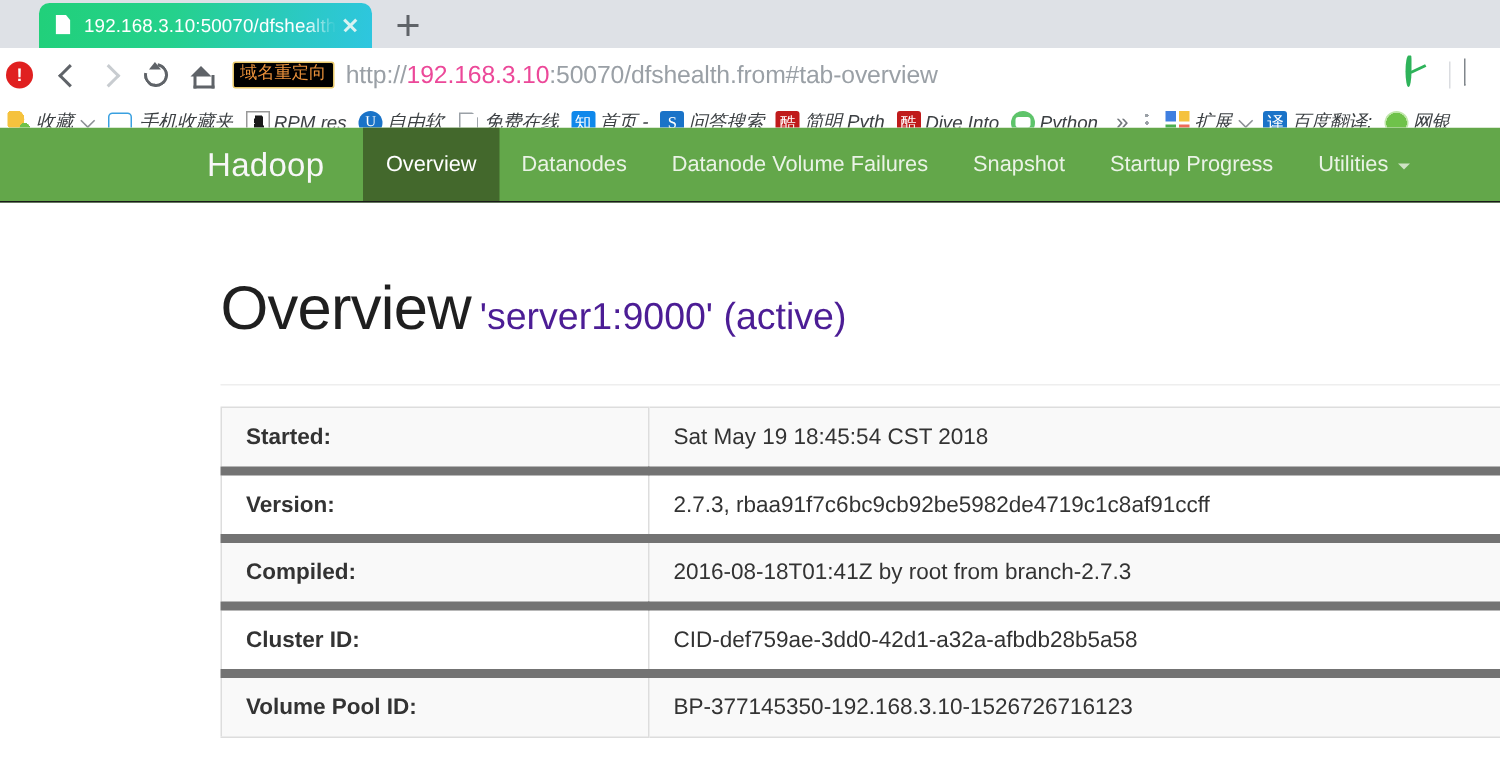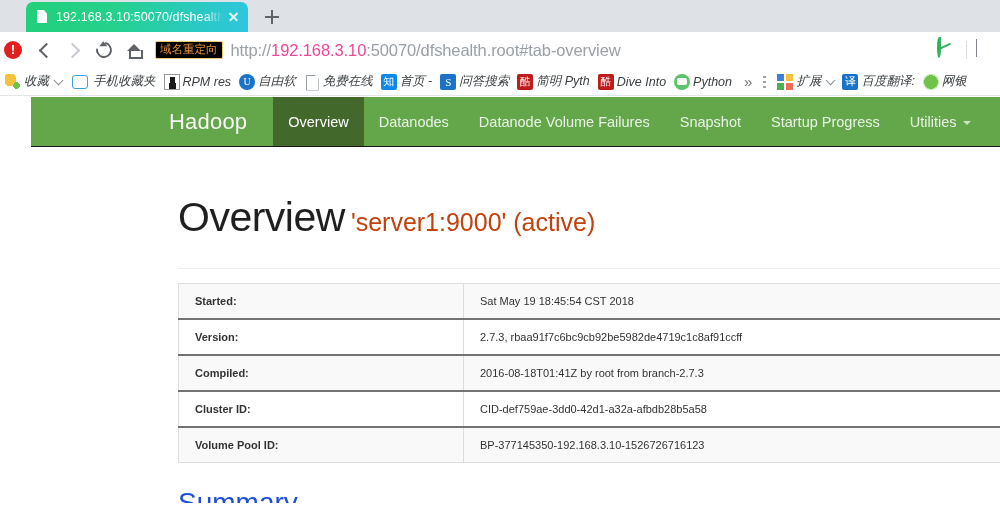--- a/index.html
+++ b/index.html
@@ -311,25 +311,24 @@
   .bm-dots {
     width: 3px; height: 16px; margin: 0 7px 0 3px; flex: 0 0 3px;
     background: radial-gradient(circle at 1.5px 3px, #9aa0a6 0 1.2px, transparent 1.3px),
                 radial-gradient(circle at 1.5px 8px, #9aa0a6 0 1.2px, transparent 1.3px),
                 radial-gradient(circle at 1.5px 13px, #9aa0a6 0 1.2px, transparent 1.3px);
   }
 
   
   .viewport {
     position: absolute;
-    top: 97px; left: 0;
+    top: 85px; left: 0;
     width: 1000px; height: 425px;
     background: #fff;
     overflow: hidden;
-    padding-left: 31px;
   }
   .navbar {
     height: 50px;
     background: #63a74a;
     border-bottom: 1px solid #1a1a1a;
     display: flex;
     align-items: stretch;
     padding-left: 108px;
     color: #fff;
   }
@@ -360,37 +359,37 @@
   .page-title {
     font-size: 41px;
     font-weight: normal;
     color: #1f1f1f;
     margin: 0;
     line-height: 1.1;
     letter-spacing: -.5px;
   }
   .page-title .sub {
     font-size: 25px;
-    color: #c2410c;
+    color: #4c1d95;
     letter-spacing: 0;
     margin-left: 6px;
   }
   .hr {
     height: 1px;
     background: #eeeeee;
     margin: 28px 0 14px -0px;
     width: 853px;
   }
   table.overview {
     border-collapse: collapse;
     width: 853px;
-    font-size: 11px;
+    font-size: 15px;
     color: #333;
   }
-  table.overview tr { border-top: 2px solid #737373; }
+  table.overview tr { border-top: 6px solid #737373; }
   table.overview tr:first-child { border-top: 1px solid #dddddd; }
   table.overview tr:nth-child(odd) { background: #f9f9f9; }
   table.overview tr:nth-child(even) { background: #ffffff; }
   table.overview th {
     text-align: left;
     font-weight: bold;
     padding: 11px 8px 11px 16px;
     width: 285px;
     border-right: 1px solid #dddddd;
     vertical-align: middle;
@@ -434,21 +433,21 @@
     <div class="navbtn">
       <span class="chev right"></span>
     </div>
     <div class="navbtn">
       <span class="reload"></span>
     </div>
     <div class="navbtn">
       <span class="home"></span>
     </div>
     <div class="redirect-badge">域名重定向</div>
-    <div class="urlbox"><span>http://</span><span class="host">192.168.3.10</span><span>:50070/dfshealth.root#tab-overview</span></div>
+    <div class="urlbox"><span>http://</span><span class="host">192.168.3.10</span><span>:50070/dfshealth.from#tab-overview</span></div>
     <div class="tool-icons">
       <span class="ticon"><span class="pinwheel"></span></span>
       <span class="ticon"><span class="leaf"></span></span>
       <span class="tdivider"></span>
       <span class="ticon"><span class="dchev"></span></span>
     </div>
   </div>
 
   <div class="bookmarks">
     <div class="bm">

